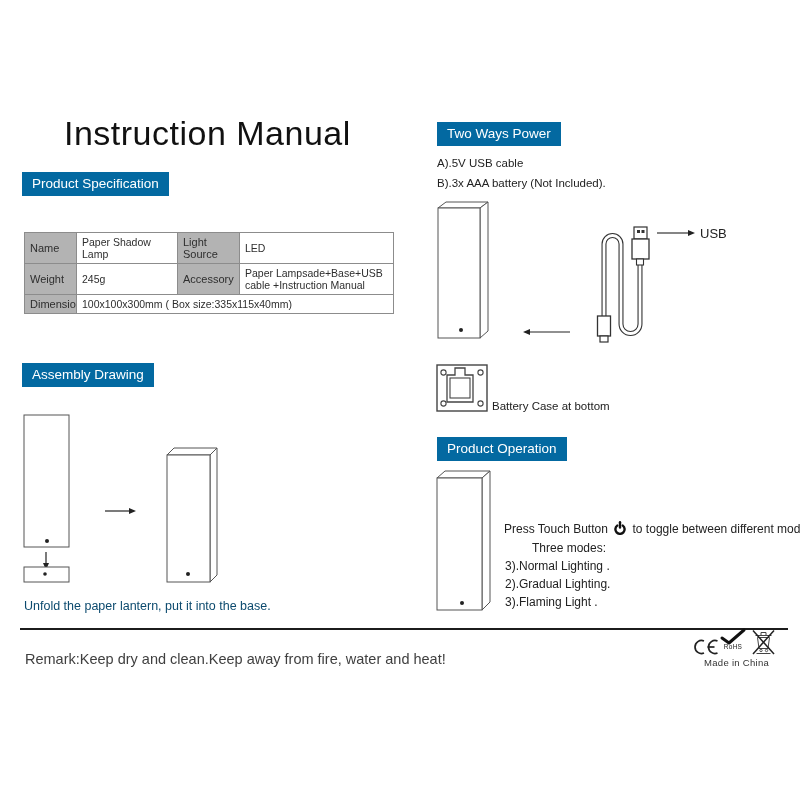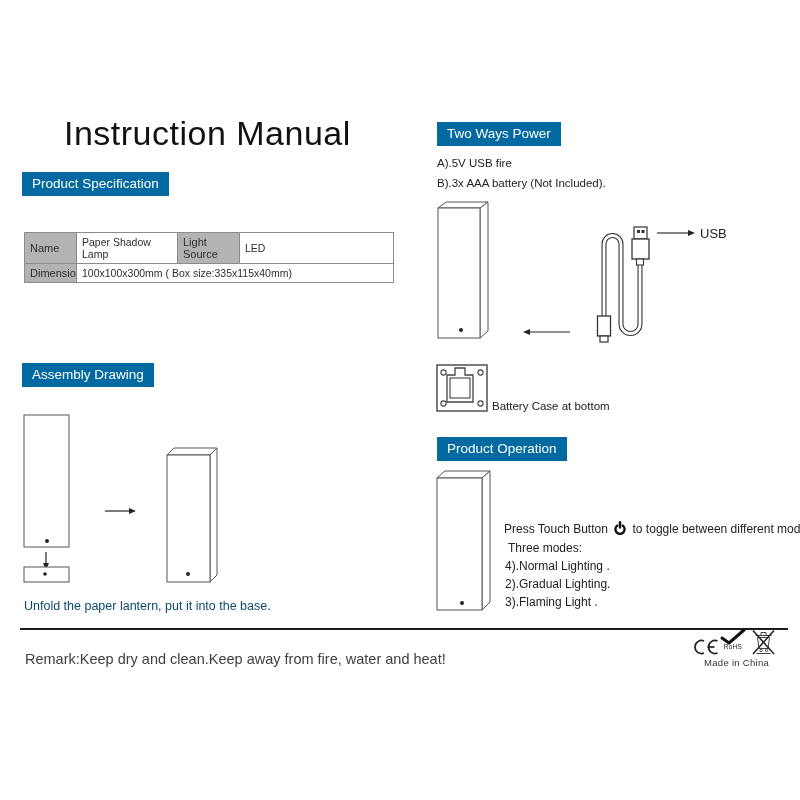--- a/index.html
+++ b/index.html
@@ -59,20 +59,26 @@
       <col style="width:154px">
     </colgroup>
   <tbody>
       <tr>
     <td class="lbl">Name</td>
     <td class="val">Paper Shadow Lamp</td>
     <td class="lbl">Light Source</td>
     <td class="val">LED</td>
   </tr>
   <tr>
+    <td class="lbl">Weight</td>
+    <td class="val">245g</td>
+    <td class="lbl">Accessory</td>
+    <td class="val">Paper Lampsade+Base+USB cable +Instruction Manual</td>
+  </tr>
+  <tr>
     <td class="lbl">Dimension</td>
     <td class="val" colspan="3">100x100x300mm ( Box size:335x115x40mm)</td>
   </tr>
 </tbody>
   </table>
 
 <div class="abs badge badge-assembly">Assembly Drawing</div>
 
 <svg class="abs" style="left:10px;top:400px;" width="240" height="195" viewBox="0 0 240 195">
 
@@ -96,21 +102,21 @@
     <polygon points="157,55 200,55 207,48 164,48" fill="#fff" stroke="#555" stroke-width="1"></polygon>
     <polygon points="200,55 207,48 207,175 200,182" fill="#fff" stroke="#555" stroke-width="1"></polygon>
     <rect x="157" y="55" width="43" height="127" fill="#fff" stroke="#555" stroke-width="1"></rect>
     <circle cx="178" cy="174" r="2" fill="#222"></circle>
   </g>
 </svg>
 
 <div class="abs caption" style="left:24px;top:599px;">Unfold the paper lantern, put it into the base.</div>
 
 <div class="abs badge badge-power">Two Ways Power</div>
-<div class="abs small-line" style="left:437px;top:157px;">A).5V USB fire</div>
+<div class="abs small-line" style="left:437px;top:157px;">A).5V USB cable</div>
 <div class="abs small-line" style="left:437px;top:177px;">B).3x AAA battery (Not Included).</div>
 
 <svg class="abs" style="left:430px;top:195px;" width="268" height="155" viewBox="0 0 268 155">
 
   <g>
     <polygon points="8,13 50,13 58,7 16,7" fill="#fff" stroke="#555" stroke-width="1"></polygon>
     <polygon points="50,13 58,7 58,136 50,143" fill="#fff" stroke="#555" stroke-width="1"></polygon>
     <rect x="8" y="13" width="42" height="130" fill="#fff" stroke="#555" stroke-width="1"></rect>
     <circle cx="31" cy="135" r="2" fill="#222"></circle>
   </g>
@@ -164,22 +170,22 @@
 </svg>
 
 <div class="abs op-line" style="left:504px;top:521px;">
   <span>Press Touch Button</span>
   <svg class="pwr-icon" width="14" height="14" viewBox="0 0 14 14">
     <path d="M 4.2,4.6 A 4.6,4.6 0 1 0 9.8,4.6" fill="none" stroke="#111" stroke-width="2.4" stroke-linecap="round"></path>
     <line x1="7" y1="1.2" x2="7" y2="6.6" stroke="#111" stroke-width="2.4" stroke-linecap="round"></line>
   </svg>
   <span>to toggle between different modes.</span>
 </div>
-<div class="abs op-line" style="left:508px;top:541px;text-align:center;">Three modes:</div>
-<div class="abs op-line" style="left:505px;top:559px;">4).Normal Lighting .</div>
+<div class="abs op-line" style="left:532px;top:541px;text-align:center;">Three modes:</div>
+<div class="abs op-line" style="left:505px;top:559px;">3).Normal Lighting .</div>
 <div class="abs op-line" style="left:505px;top:577px;">2).Gradual Lighting.</div>
 <div class="abs op-line" style="left:505px;top:595px;">3).Flaming Light .</div>
 
 <div class="abs divider"></div>
 <div class="abs remark">Remark:Keep dry and clean.Keep away from fire, water and heat!</div>
 
 <svg class="abs" style="left:693px;top:638px;" width="27" height="18" viewBox="0 0 27 18">
   <path d="M 11,3 A 6.5,6.5 0 1 0 11,15" fill="none" stroke="#222" stroke-width="1.7"></path>
   <path d="M 24.5,3 A 6.5,6.5 0 1 0 24.5,15" fill="none" stroke="#222" stroke-width="1.7"></path>
   <line x1="14.5" y1="9" x2="21.5" y2="9" stroke="#222" stroke-width="1.7"></line>

